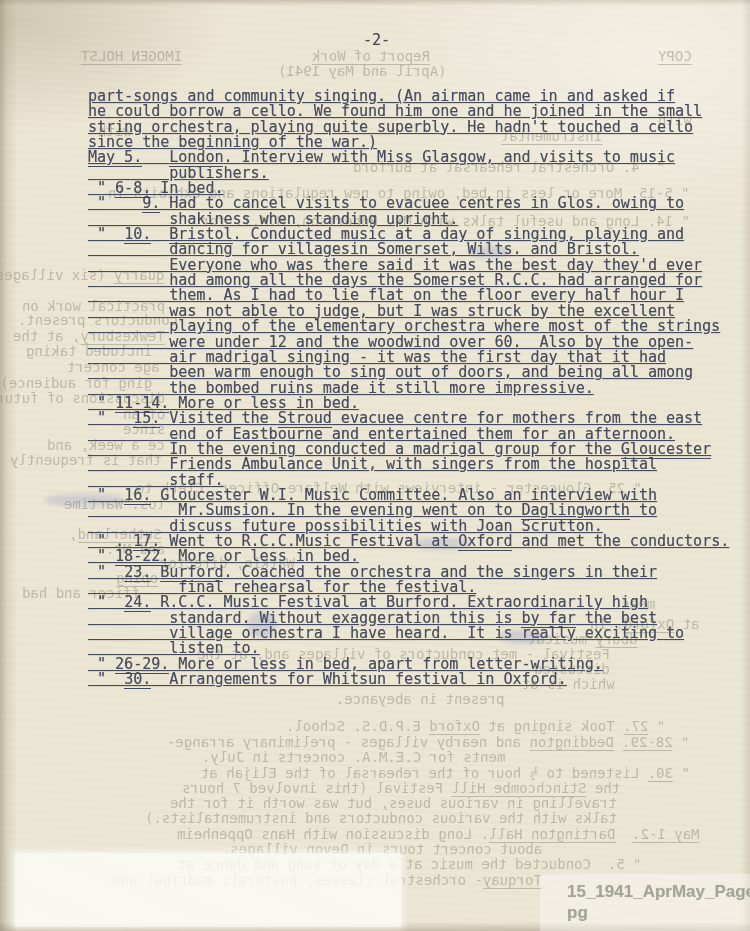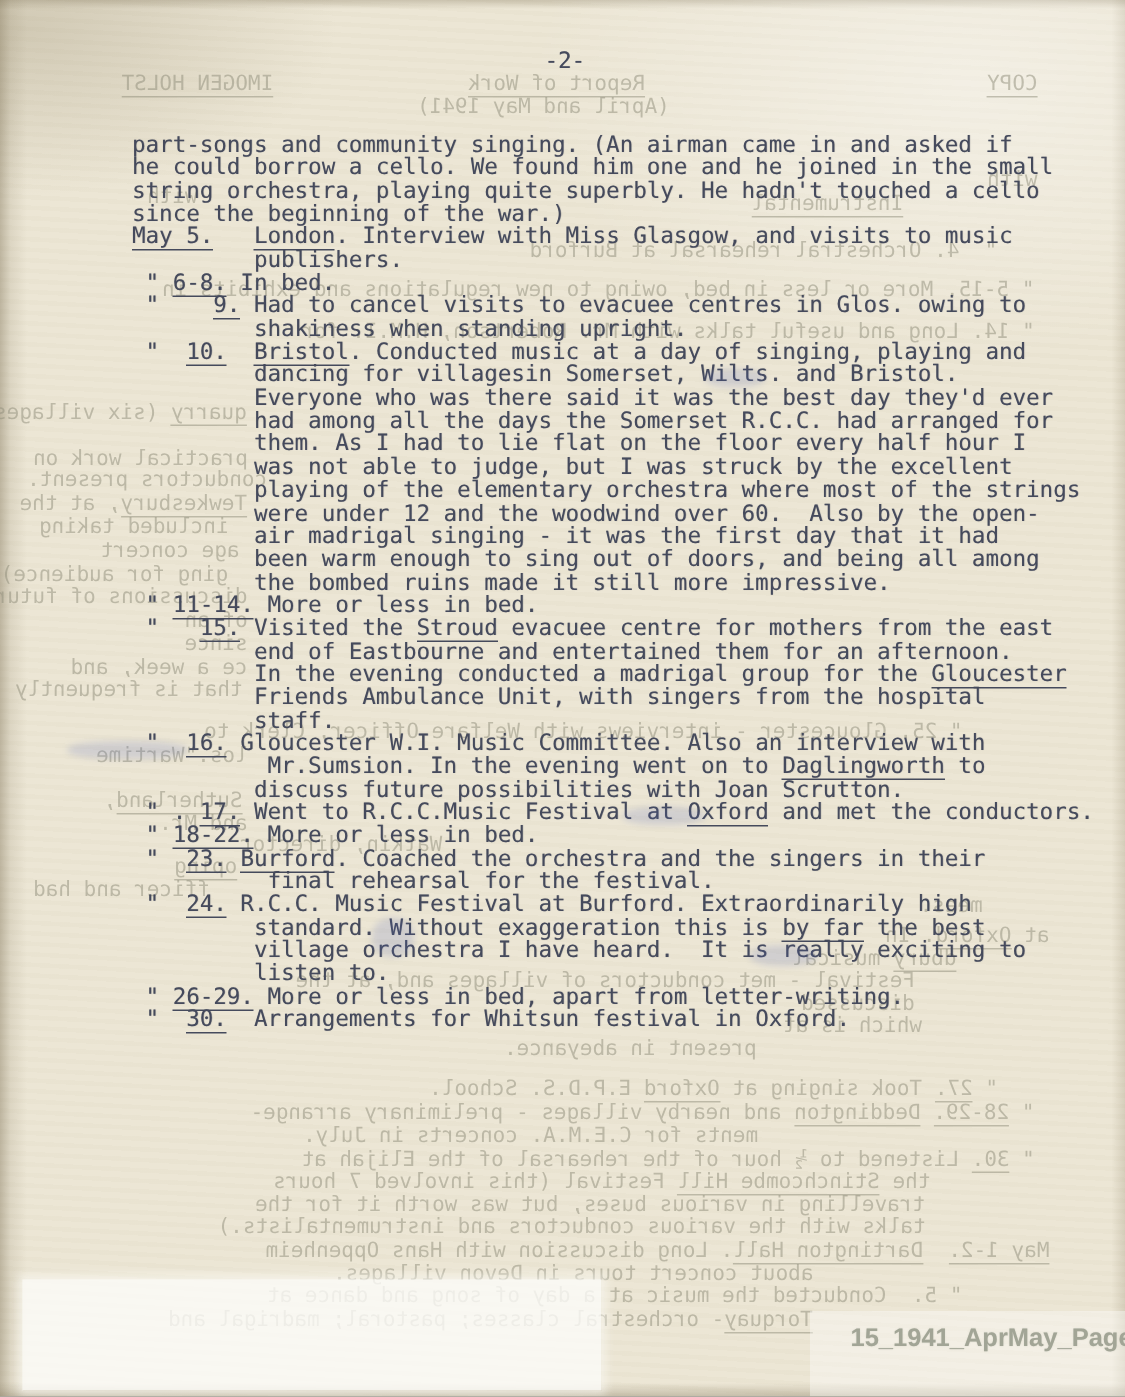--- a/index.html
+++ b/index.html
@@ -19,20 +19,21 @@
   .pagenum{
     position:absolute;left:363px;top:33px;
     font:15px/15px "DejaVu Sans Mono", monospace;color:#454a5c;
     text-shadow:0.3px 0.3px 0.4px rgba(60,64,82,0.45);
   }
   .typed{
     position:absolute;left:88px;top:89px;
     font-size:15px;line-height:15.35px;color:#454a5c;
     white-space:pre;letter-spacing:0;
     text-shadow:0.3px 0.3px 0.5px rgba(60,64,82,0.40);
+    text-decoration:underline;
   }
   .typed .u, .bleedline .u{border-bottom:1.4px solid currentColor;}
   .bleedlayer{position:absolute;inset:0;}
   .bleedline{
     position:absolute;white-space:pre;
     font:14px/14px "DejaVu Sans Mono", monospace;
     color:#8f8d7a;opacity:0.50;
     transform:scaleX(-1);
   }
   .smudge{position:absolute;background:rgba(75,95,185,0.17);border-radius:45%;filter:blur(2px);}
@@ -115,15 +116,16 @@
     </div>
 
   <div class="wm-strip">
     
     
   </div>
 
   <div class="fn-strip"></div>
   <div class="filename">
     <div>15_1941_AprMay_Page2.j</div>
+    <div>pg</div>
   </div>
 
 </div>
 
 </body></html>

